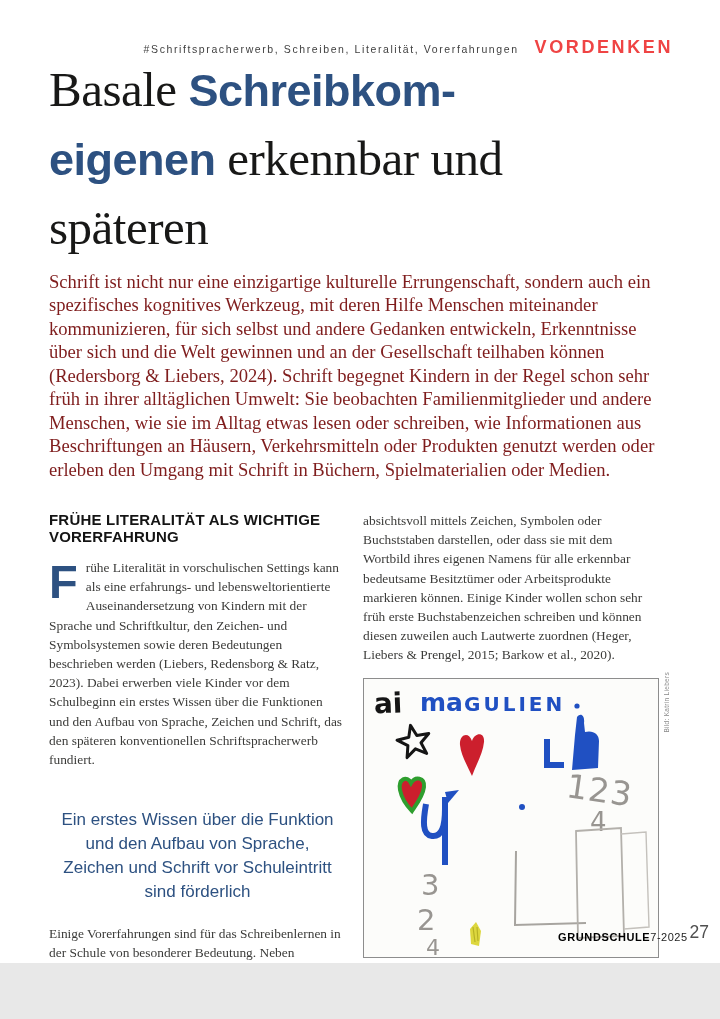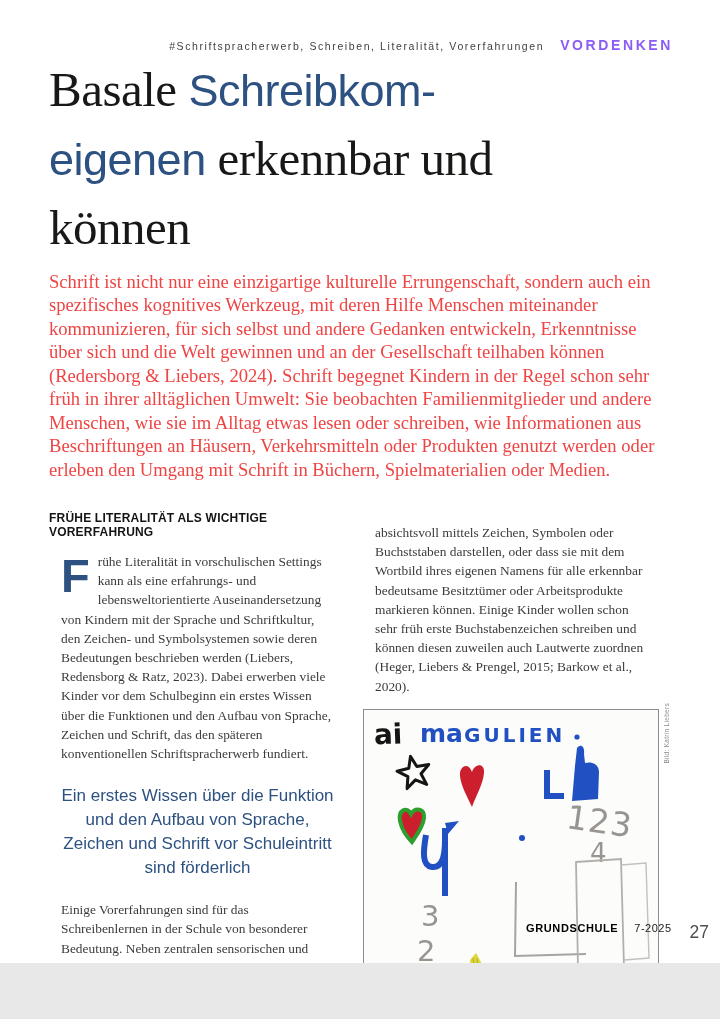--- a/index.html
+++ b/index.html
@@ -5,58 +5,58 @@
   html,body{margin:0;padding:0;background:#e8e8e8;}
   .page{
     position:relative; width:720px; height:963px; background:#ffffff;
     font-family:"Liberation Sans", sans-serif; overflow:hidden;
     margin:0 auto;
     padding-left:16px;
   }
   
   .header{position:absolute; top:37px; right:63px; display:flex; align-items:baseline; gap:16px;}
   .kicker{font-size:10.5px; letter-spacing:1.6px; color:#3f3f3f;}
-  .section-mark{font-size:14px; font-weight:bold; letter-spacing:2.6px; color:#8b5cf6;}
+  .section-mark{font-size:18px; font-weight:bold; letter-spacing:2.6px; color:#ef4444;}
   
   .title{position:absolute; left:49px; top:58px; width:620px; line-height:63px;}
   .t-serif{font-family:"Liberation Serif", serif; font-size:49px; color:#181817; letter-spacing:-0.5px;}
-  .t-sans{font-family:"Liberation Sans", sans-serif; font-weight:normal; font-size:45px; color:#2d5181; letter-spacing:-0.5px;}
+  .t-sans{font-family:"Liberation Sans", sans-serif; font-weight:bold; font-size:45px; color:#2d5181; letter-spacing:-0.5px;}
   
   .intro{
     position:absolute; left:49px; top:251px; width:616px;
     font-family:"Liberation Serif", serif; font-size:18.6px; line-height:23.5px;
-    color:#ef4444; hyphens:auto; -webkit-hyphens:auto;
+    color:#7f1d1d; hyphens:auto; -webkit-hyphens:auto;
   }
   
   .columns{position:absolute; left:49px; top:511px; width:612px; display:flex; gap:17px;}
   .col{width:297px;}
-  .col-h2{font-size:12px; font-weight:bold; letter-spacing:0.2px; color:#141414; margin:0 0 13px 0;}
+  .col-h2{font-size:15px; font-weight:bold; letter-spacing:0.2px; color:#141414; margin:0 0 13px 0;}
   .body-p{
     font-family:"Liberation Serif", serif; font-size:13.4px; line-height:19.2px;
-    color:#3b3b39; margin:12px; hyphens:auto; -webkit-hyphens:auto;
+    color:#3b3b39; margin:0; hyphens:auto; -webkit-hyphens:auto;
   }
   .dropcap{
     float:left; font-family:"Liberation Sans", sans-serif; font-weight:bold;
     font-size:47px; line-height:38px; color:#2d5181; margin:5px 8px 2px 0;
   }
   .pullquote{
-    margin:21px 2px 20px 2px; font-size:17px; line-height:24px; color:#2d5181;
+    margin:39px 2px 20px 2px; font-size:17px; line-height:24px; color:#2d5181;
     text-align:center; white-space:pre-line; font-family:"Liberation Sans", sans-serif;
   }
   
   .figure{position:relative; width:296px; margin-top:13px;}
   .fig-frame{border:1px solid #8d8d8d; background:#fcfcfa; width:294px; height:278px; box-sizing:content-box;}
   .fig-credit{
     position:absolute; top:-6px; right:-11px;
     writing-mode:vertical-rl; transform:rotate(180deg);
     font-size:6.5px; color:#8a8a8a; letter-spacing:0.3px;
   }
   .fig-caption{margin-top:7px; text-align:right; font-size:10.8px; color:#1c1c1c;}
   
-  .footer{position:absolute; top:922px; right:27px; display:flex; align-items:flex-start; gap:16px;}
+  .footer{position:absolute; top:922px; right:27px; display:flex; align-items:flex-end; gap:0;}
   .foot-mag{font-size:11px; font-weight:bold; letter-spacing:0.6px; color:#000;}
   .foot-issue{font-size:11px; letter-spacing:0.5px; color:#222;}
   .foot-page{font-size:17.5px; color:#4f4f4f; margin-left:2px;}
   
   .crayon-black{font-family:"DejaVu Sans", sans-serif; font-weight:bold; fill:#151515;}
   .crayon-blue{font-family:"DejaVu Sans", sans-serif; font-weight:bold; fill:#2050c2;}
   .pencil{font-family:"DejaVu Sans", sans-serif; fill:#989591;}
 </style>
 </head>
 <body>
@@ -64,21 +64,21 @@
 <div class="page">
 
   <div class="header">
     <span class="kicker">#Schriftspracherwerb, Schreiben, Literalität, Vorerfahrungen</span>
     <span class="section-mark">VORDENKEN</span>
   </div>
 
   <h1 class="title" style="margin:0; font-weight:normal;">
     <div><span class="t-serif">Basale </span><span class="t-sans">Schreibkom-</span></div>
     <div><span class="t-sans">eigenen</span><span class="t-serif"> erkennbar und</span></div>
-    <div><span class="t-serif">können</span></div>
+    <div><span class="t-serif">späteren</span></div>
   </h1>
 
   <p class="intro">Schrift ist nicht nur eine einzigartige kulturelle Errungenschaft, sondern auch ein spezifisches kognitives Werkzeug, mit deren Hilfe Menschen miteinander kommunizieren, für sich selbst und andere Gedanken entwickeln, Erkenntnisse über sich und die Welt gewinnen und an der Gesellschaft teilhaben können (Redersborg &amp; Liebers, 2024). Schrift begegnet Kindern in der Regel schon sehr früh in ihrer alltäglichen Umwelt: Sie beobachten Familienmitglieder und andere Menschen, wie sie im Alltag etwas lesen oder schreiben, wie Informationen aus Beschriftungen an Häusern, Verkehrsmitteln oder Produkten genutzt werden oder erleben den Umgang mit Schrift in Büchern, Spielmaterialien oder Medien.</p>
 
   <div class="columns">
 
     <div class="col">
       <h2 class="col-h2">FRÜHE LITERALITÄT ALS WICHTIGE VORERFAHRUNG</h2>
       <p class="body-p"><span class="dropcap">F</span><span>rühe Literalität in vorschulischen Settings kann als eine erfahrungs- und lebensweltorientierte Auseinandersetzung von Kindern mit der Sprache und Schriftkultur, den Zeichen- und Symbolsystemen sowie deren Bedeutungen beschrieben werden (Liebers, Redensborg &amp; Ratz, 2023). Dabei erwerben viele Kinder vor dem Schulbeginn ein erstes Wissen über die Funktionen und den Aufbau von Sprache, Zeichen und Schrift, das den späteren konventionellen Schriftspracherwerb fundiert.</span></p>
       <div class="pullquote">Ein erstes Wissen über die Funktion

